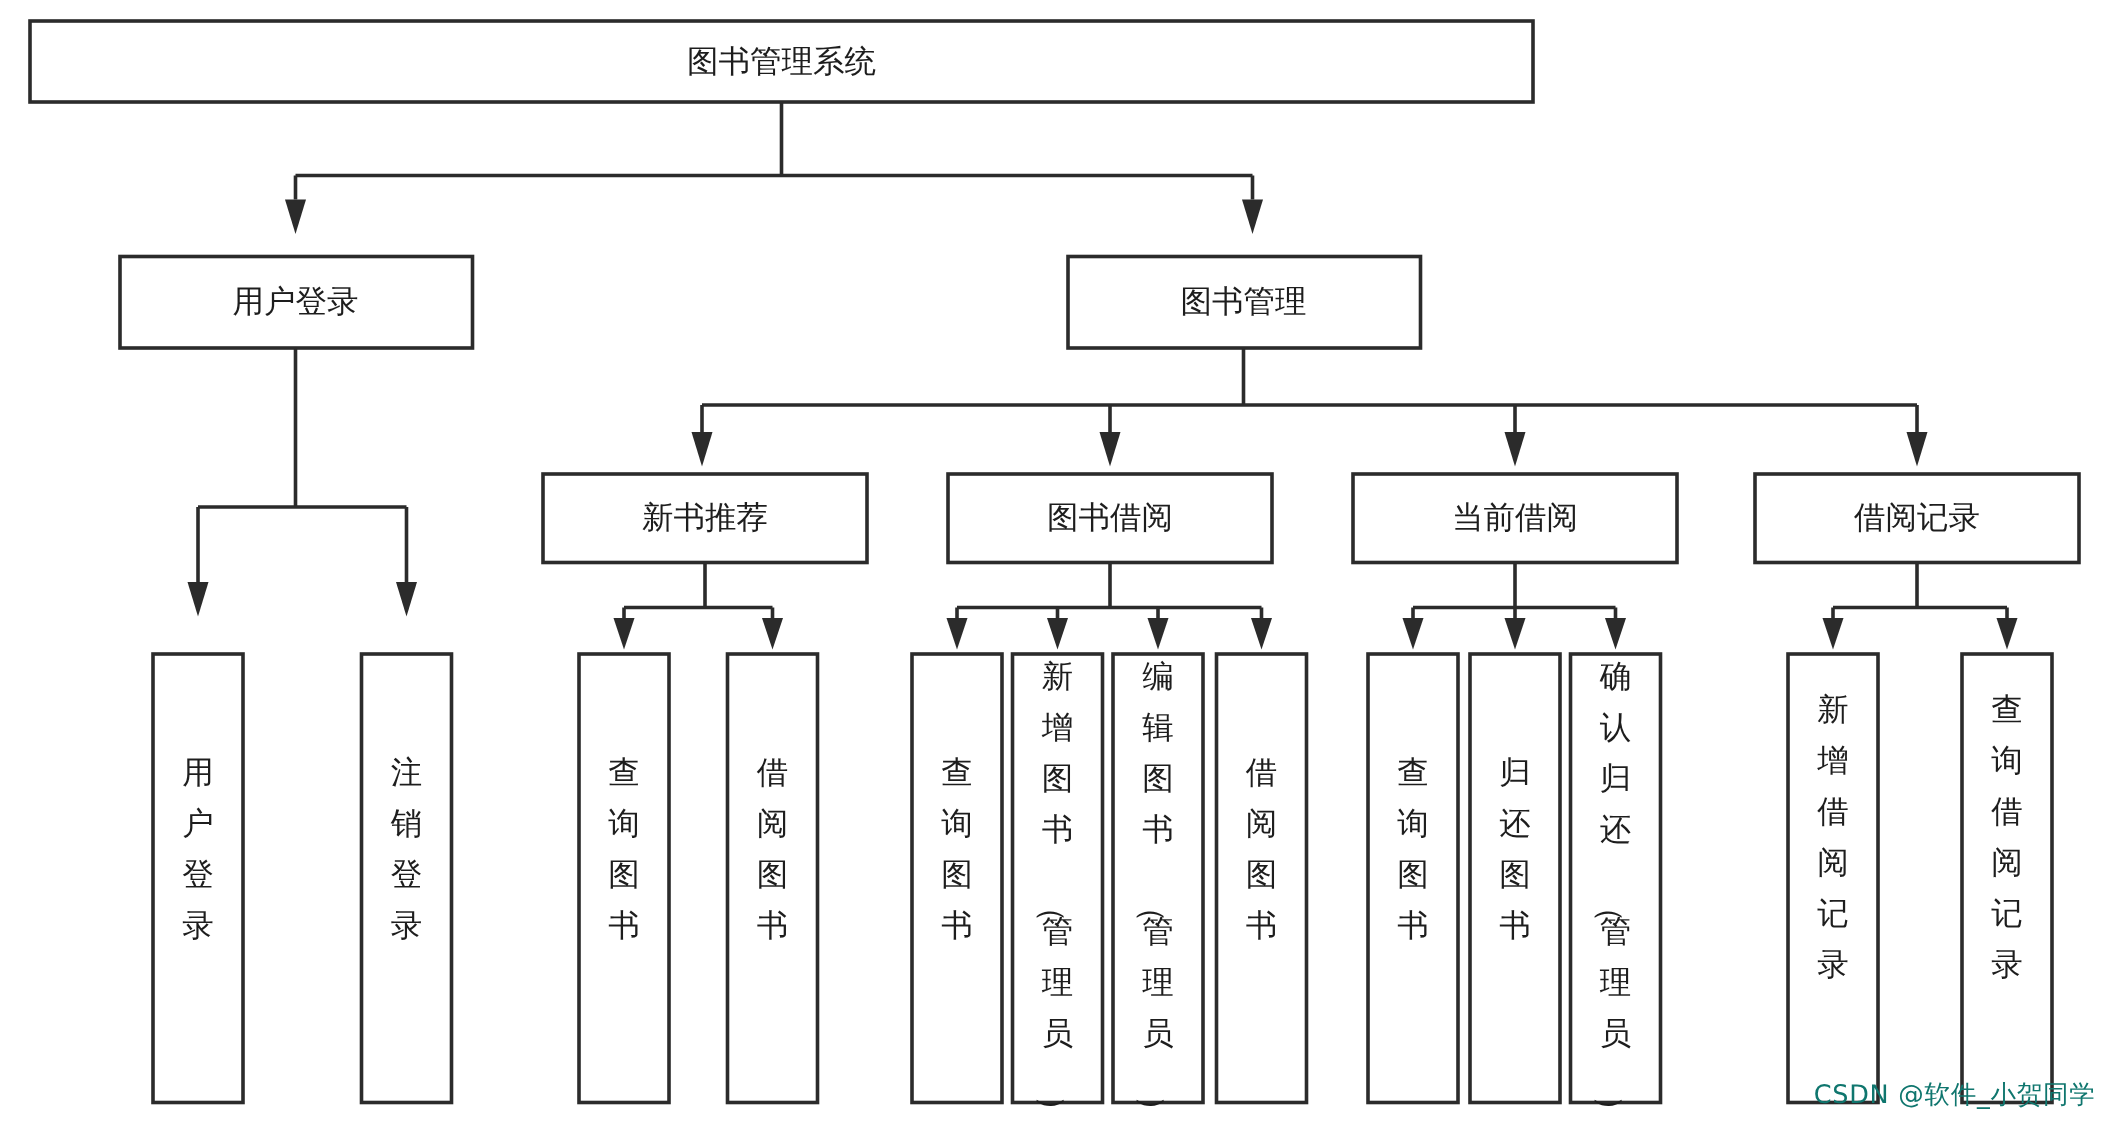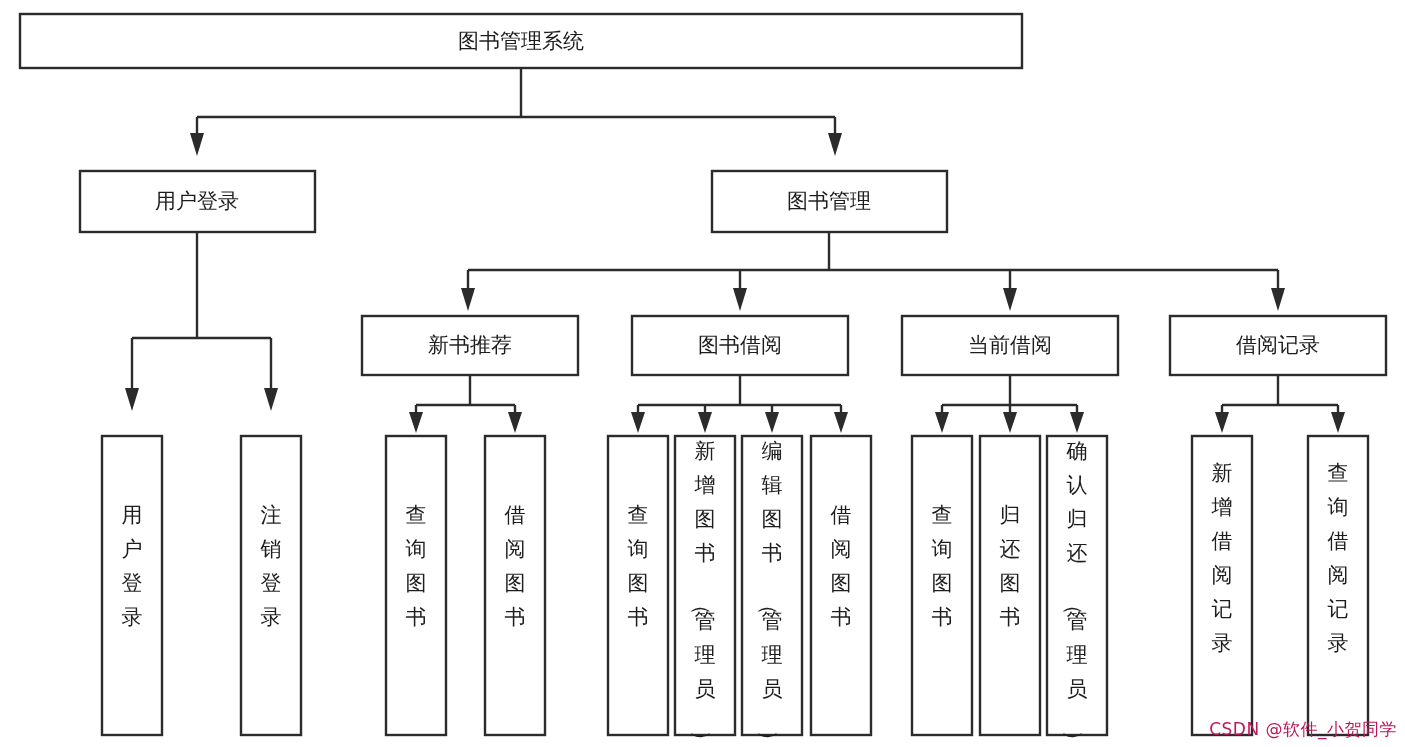--- a/index.html
+++ b/index.html
@@ -52,21 +52,21 @@
   .arrow-head {
     fill: #2b2b2b;
     stroke: none;
   }
   .watermark-text {
     position: absolute;
     right: 8px;
     bottom: 6px;
     font-family: "DejaVu Sans", "Liberation Sans", sans-serif;
     font-size: 17px;
-    color: #be185d;
+    color: #0f766e;
     letter-spacing: 0.5px;
     white-space: nowrap;
     user-select: none;
   }
 </style>
 </head>
 <body>
 
 <div id="diagram-root">
   <svg class="diagram-canvas" viewBox="0 0 1405 747" xmlns="http://www.w3.org/2000/svg">

